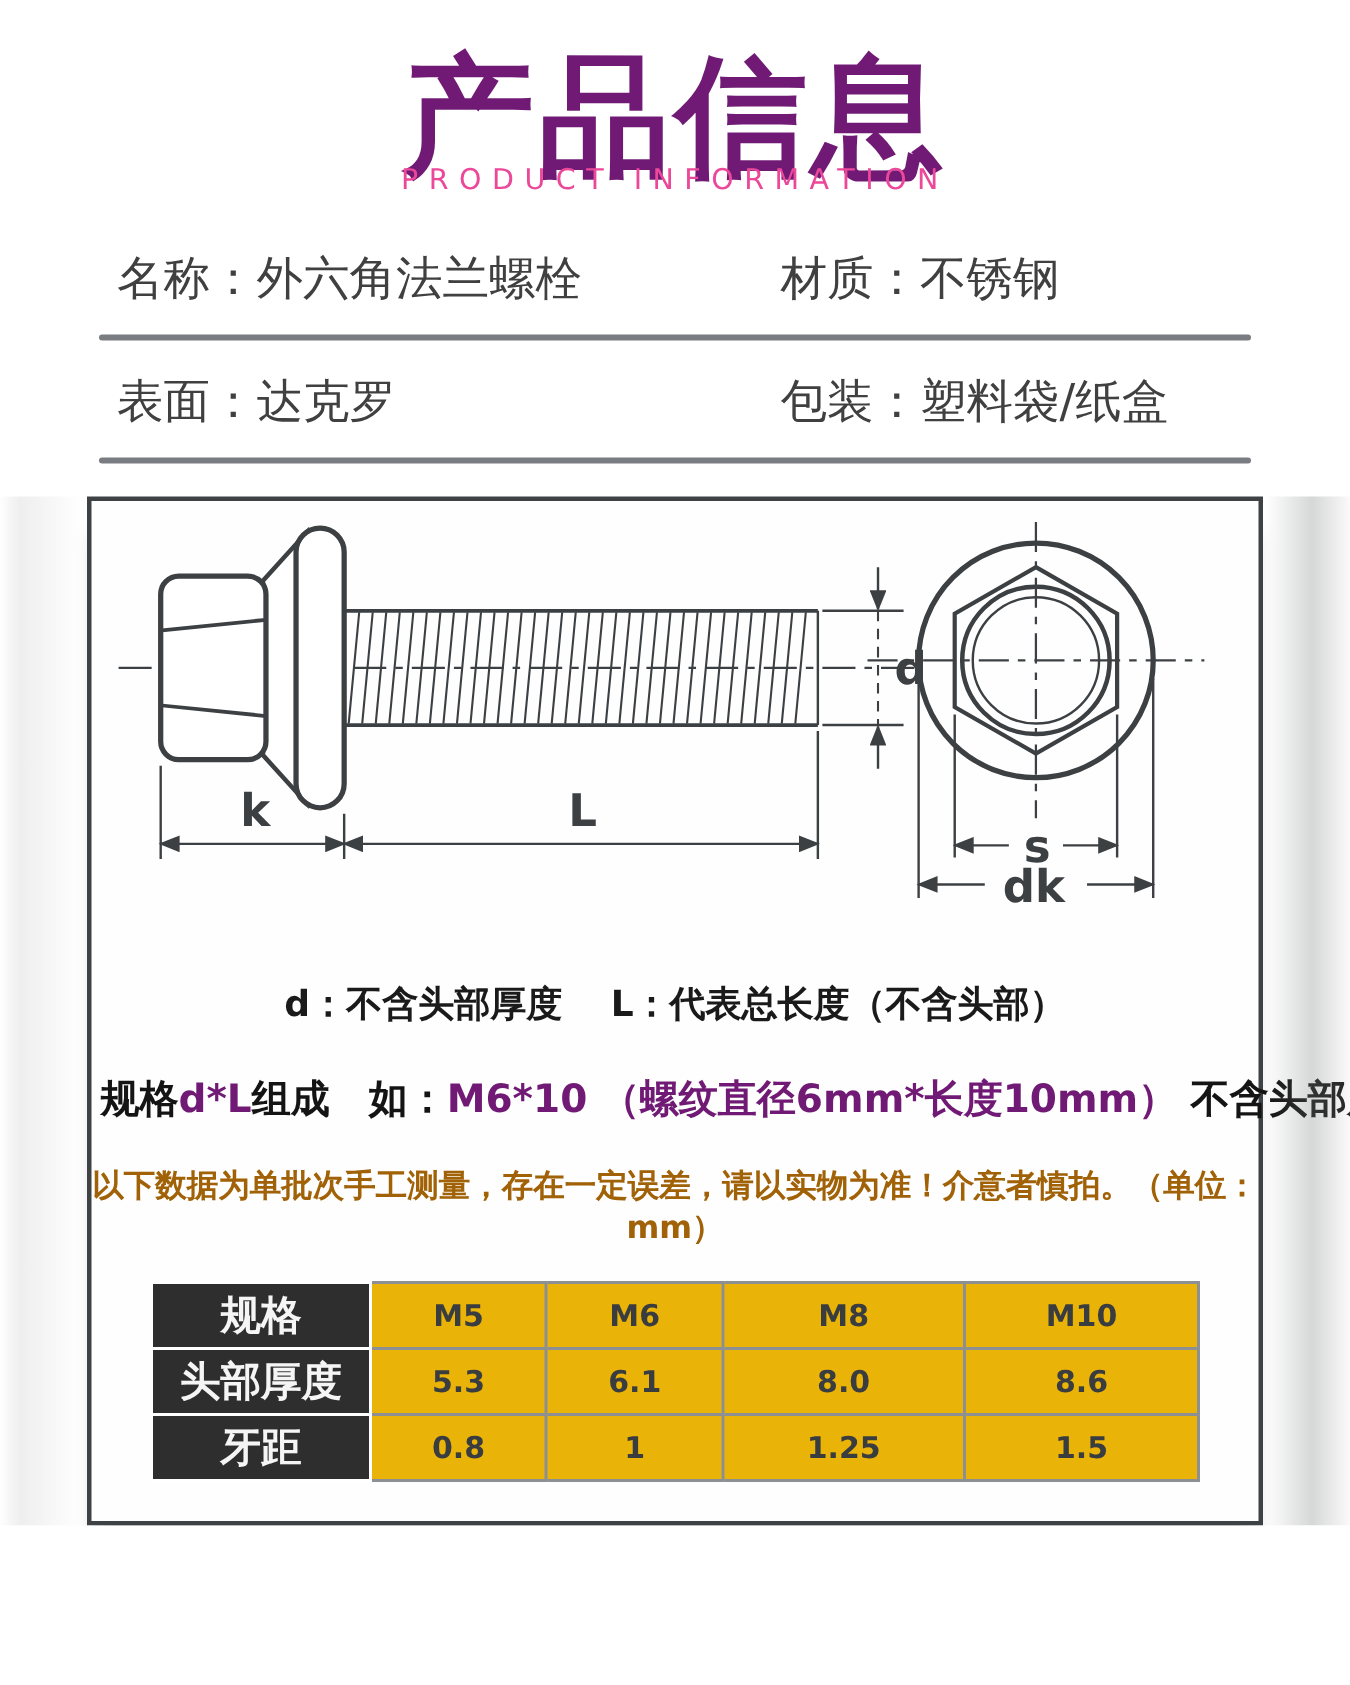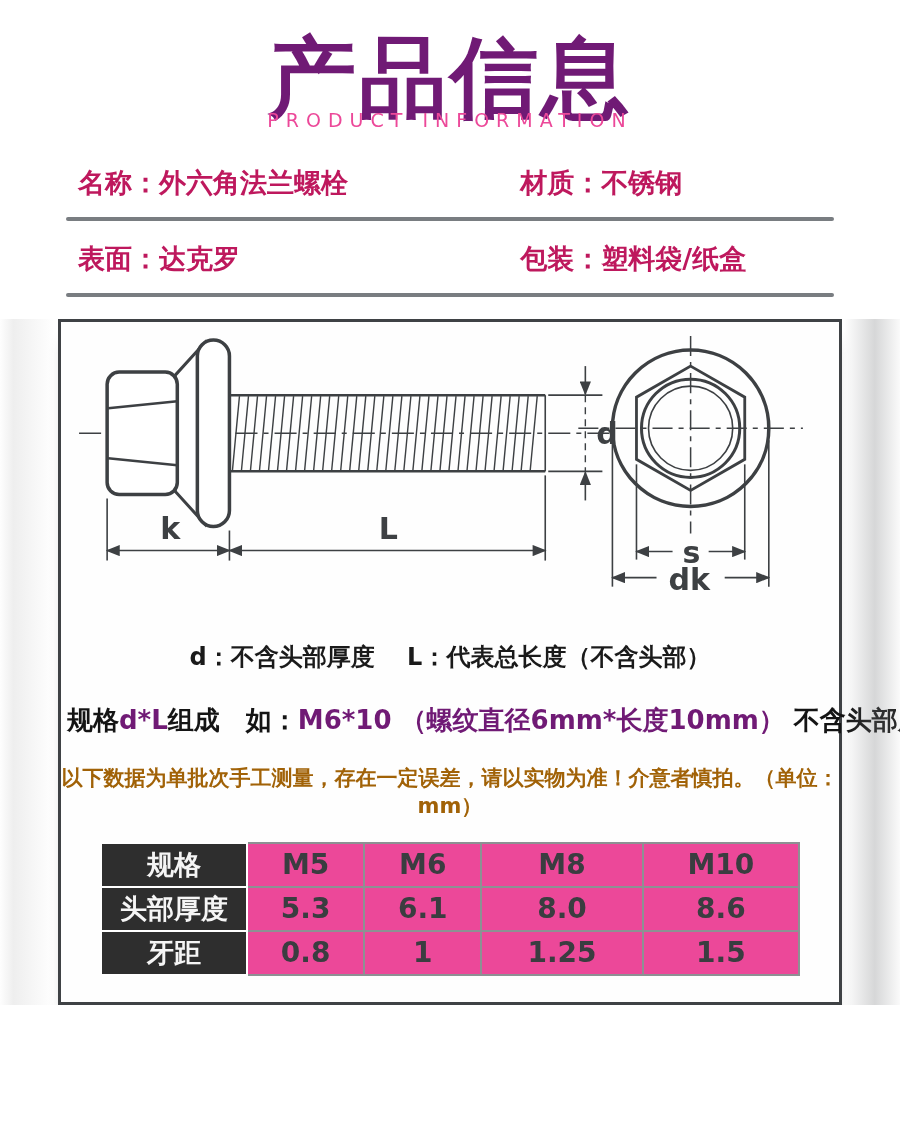--- a/index.html
+++ b/index.html
@@ -2,39 +2,39 @@
 <html><head>
 <meta charset="utf-8">
 <style>
   html,body{margin:0;padding:0;background:#ffffff;}
   body{width:900px;font-family:"DejaVu Sans","Liberation Sans",sans-serif;color:#151515;}
   .title-wrap{padding-top:30px;text-align:center;}
   .main-title{font-size:88px;line-height:1.08;font-weight:900;letter-spacing:3px;color:#701a75;}
   .sub-title{margin-top:-16px;font-size:19px;font-weight:400;letter-spacing:7px;color:#ec4899;}
   .info{margin:14px 62px 0 62px;}
   .irow{display:grid;grid-template-columns:57% 43%;align-items:center;padding:20px 0 16px 0;}
-  .icell{font-size:27px;font-weight:700;color:#be185d;white-space:nowrap;padding-left:16px;}
+  .icell{font-size:31px;font-weight:400;color:#404040;white-space:nowrap;padding-left:16px;}
   .divider{height:4px;background:#797d81;border-radius:2px;margin:0 4px;}
   .photo{position:relative;margin-top:22px;padding:0 58px 0 58px;}
   .photo::before{content:"";position:absolute;left:0;top:0;bottom:0;width:54px;
     background:linear-gradient(to left,rgba(255,255,255,0),rgba(150,150,150,0.16) 75%,rgba(235,235,235,0.05));pointer-events:none;}
   .photo::after{content:"";position:absolute;right:0;top:0;bottom:0;width:56px;
     background:linear-gradient(to right,rgba(255,255,255,0),rgba(120,122,125,0.30) 55%,rgba(210,210,210,0.10));pointer-events:none;}
   .pbox{border:3px solid #3f4245;background:#fefefe;box-shadow:0 16px 14px -8px rgba(70,70,70,0.45);
     padding:6px 0 24px 0;}
   .diagram-wrap{padding:0 2px;}
   .legend{ text-align:center;font-size:24px;font-weight:700;color:#1a1a1a;}
   .legend.l1{margin-top:8px;}
   .legend.l2{margin-top:20px;}
   .specline{margin-top:30px;padding:0 6px;font-size:26px;font-weight:700;color:#141414;white-space:nowrap;}
   .red{color:#701a75;}
   .disclaimer{margin-top:26px;text-align:center;font-size:21px;font-weight:700;color:#a16207;}
   table.spec{border-collapse:collapse;margin:22px auto 2px auto;width:700px;}
-  table.spec td{border:2px solid #8d9093;text-align:center;font-size:28px;font-weight:600;
-    color:#3a3d40;padding:3px 0;height:33px;background:#ec4899;}
+  table.spec td{border:2px solid #8d9093;text-align:center;font-size:20px;font-weight:600;
+    color:#3a3d40;padding:3px 0;height:33px;background:#eab308;}
   table.spec td.lbl{background:#2e2e2e;color:#f5f5f5;border-color:#ffffff;width:144px;font-size:27px;}
   svg text{font-weight:600;}
 </style>
 </head>
 <body>
 
 <div class="title-wrap">
   <div class="main-title">产品信息</div>
   <div class="sub-title">PRODUCT INFORMATION</div>
 </div>

